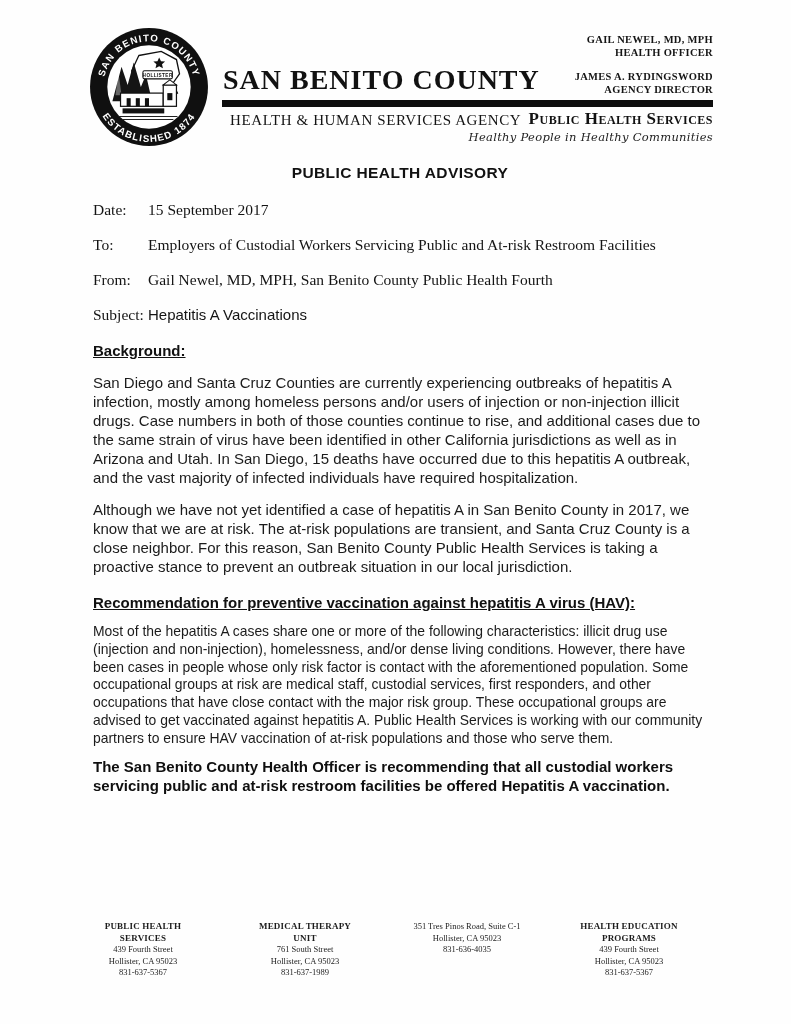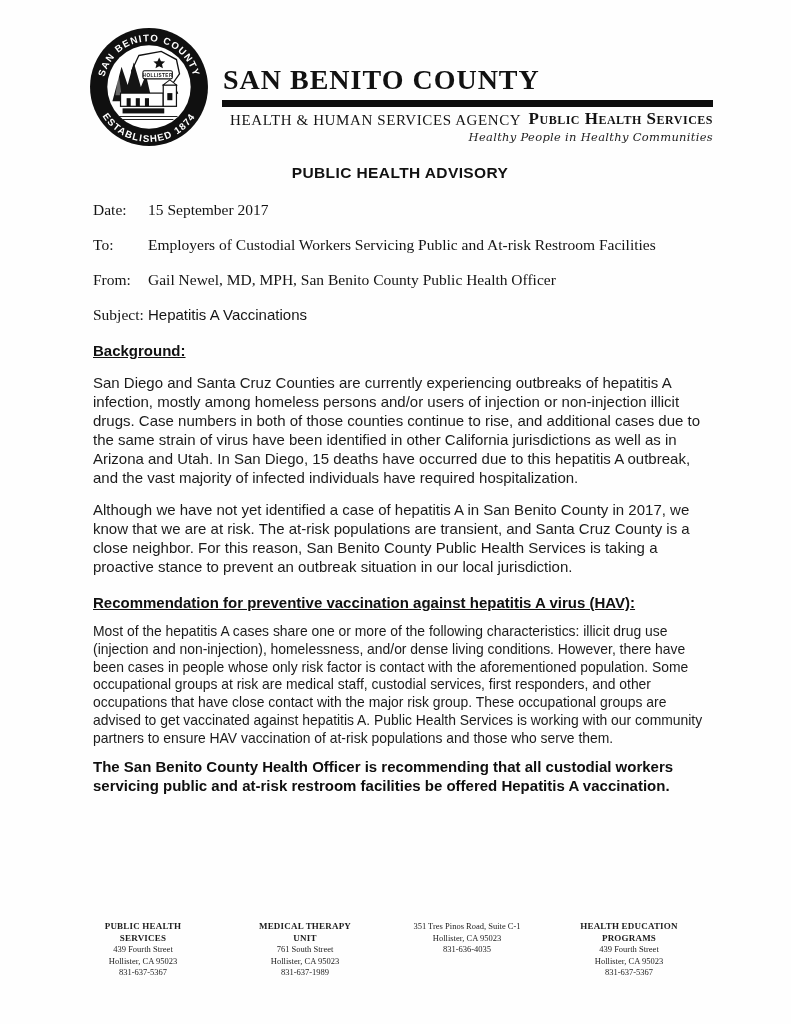--- a/index.html
+++ b/index.html
@@ -148,20 +148,30 @@
           <rect x="56" y="71" width="4" height="8" fill="#111"></rect>
           <rect x="78" y="66" width="5" height="7" fill="#111"></rect>
           <rect x="34" y="81" width="41" height="5" fill="#131313"></rect>
           <path d="M 30,89 h 58 M 34,92 h 50" stroke="#222" stroke-width="1"></path>
         </g>
       </svg>
     </div>
 
     <div class="county-title">SAN BENITO COUNTY</div>
 
+    <div class="officials">
+      <div class="official">
+        <div>GAIL NEWEL, MD, MPH</div>
+        <div>HEALTH OFFICER</div>
+      </div>
+      <div class="official">
+        <div>JAMES A. RYDINGSWORD</div>
+        <div>AGENCY DIRECTOR</div>
+      </div>
+    </div>
 
     <div class="head-rule"></div>
 
     <div class="agency-line">HEALTH &amp; HUMAN SERVICES AGENCY</div>
 
     <div class="phs-block">
       <div class="phs-name">Public Health Services</div>
       <div class="phs-tagline">Healthy People in Healthy Communities</div>
     </div>
   </div>
@@ -174,21 +184,21 @@
       <div class="meta-row">
         <div class="meta-label">Date:</div>
         <div class="meta-value">15 September 2017</div>
       </div>
       <div class="meta-row">
         <div class="meta-label">To:</div>
         <div class="meta-value">Employers of Custodial Workers Servicing Public and At-risk Restroom Facilities</div>
       </div>
       <div class="meta-row">
         <div class="meta-label">From:</div>
-        <div class="meta-value">Gail Newel, MD, MPH, San Benito County Public Health Officer</div>
+        <div class="meta-value">Gail Newel, MD, MPH, San Benito County Public Health Fourth</div>
       </div>
       <div class="meta-row subject-row">
         <div class="meta-label">Subject:</div>
         <div class="meta-value">Hepatitis A Vaccinations</div>
       </div>
     </div>
 
     <div class="section-heading">Background:</div>
     <div class="para">San Diego and Santa Cruz Counties are currently experiencing outbreaks of hepatitis A infection, mostly among homeless persons and/or users of injection or non-injection illicit drugs. Case numbers in both of those counties continue to rise, and additional cases due to the same strain of virus have been identified in other California jurisdictions as well as in Arizona and Utah. In San Diego, 15 deaths have occurred due to this hepatitis A outbreak, and the vast majority of infected individuals have required hospitalization.</div>
     <div class="para">Although we have not yet identified a case of hepatitis A in San Benito County in 2017, we know that we are at risk. The at-risk populations are transient, and Santa Cruz County is a close neighbor. For this reason, San Benito County Public Health Services is taking a proactive stance to prevent an outbreak situation in our local jurisdiction.</div>

